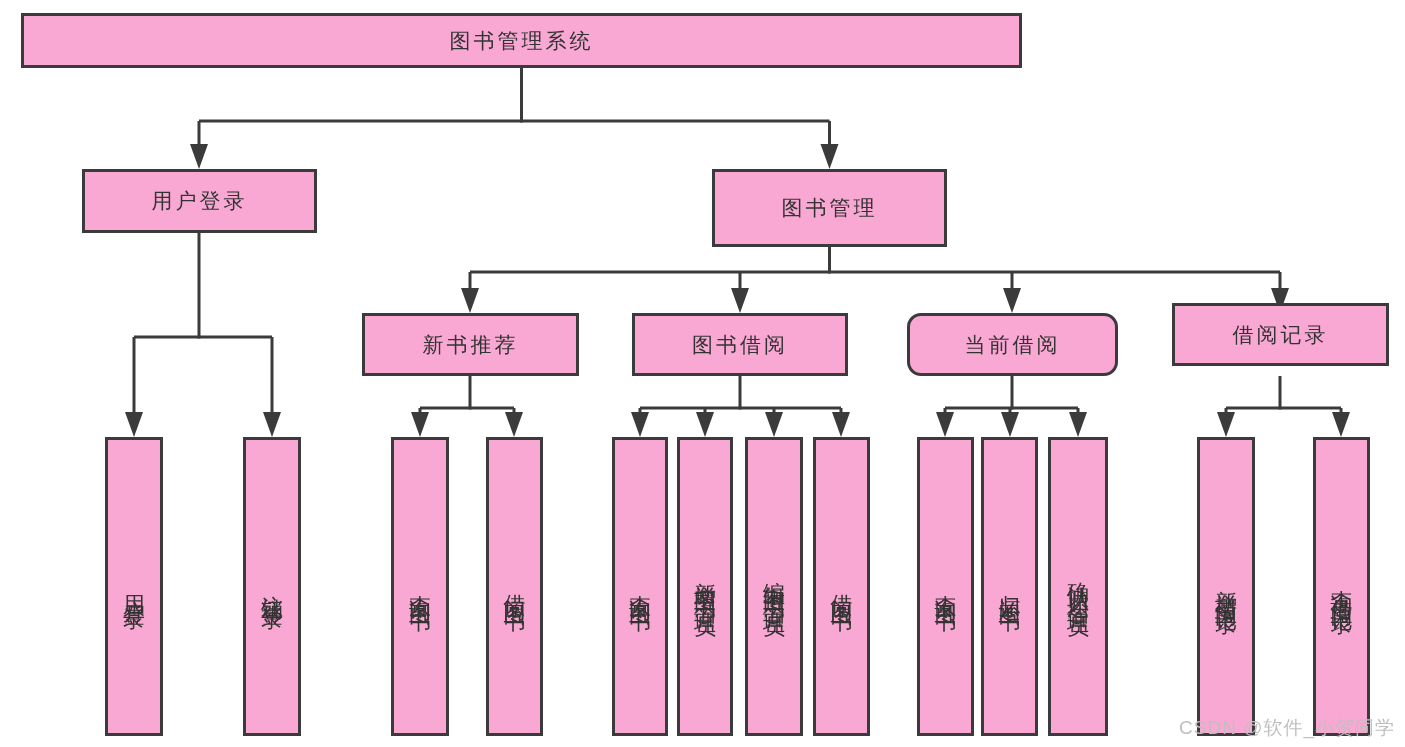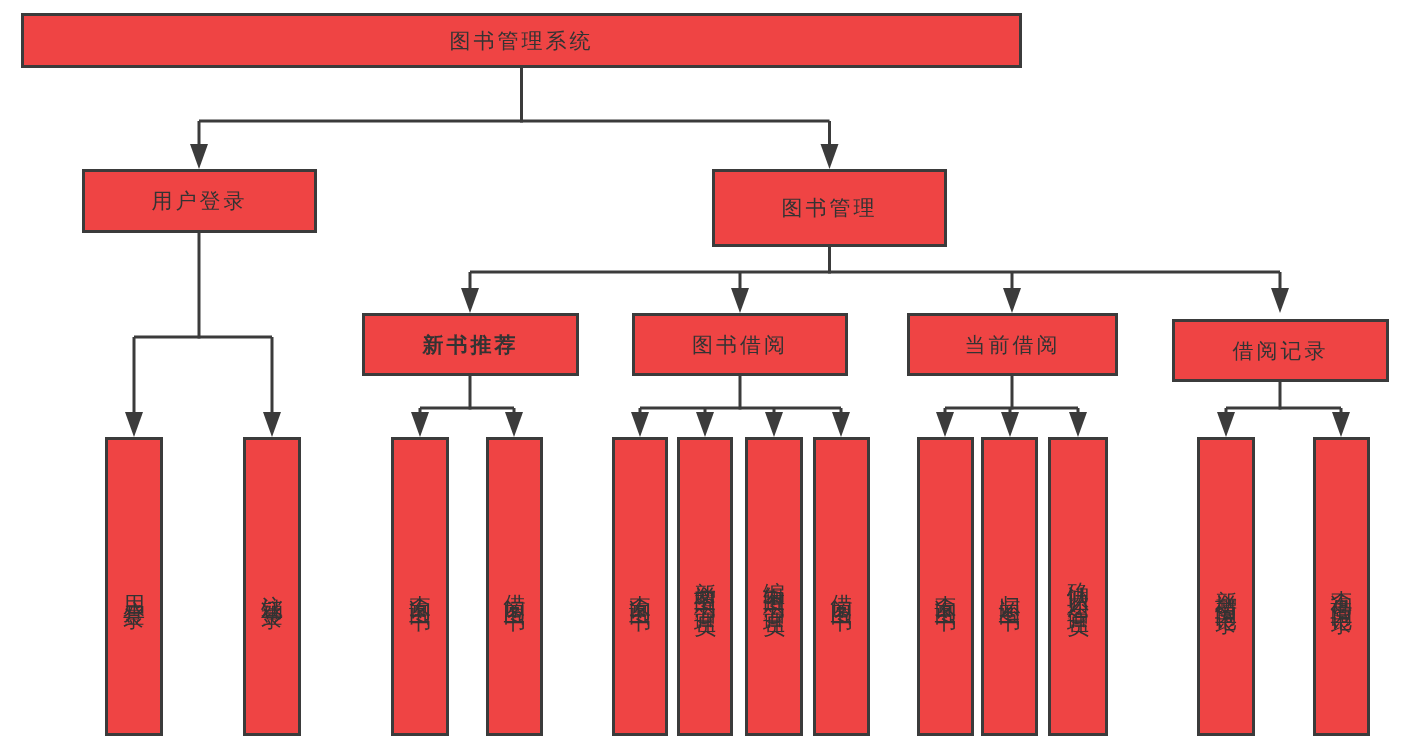--- a/index.html
+++ b/index.html
@@ -13,21 +13,21 @@
   }
   .wires {
     position: absolute;
     left: 0; top: 0;
     width: 1405px; height: 747px;
     pointer-events: none;
   }
   .node {
     position: absolute;
     box-sizing: border-box;
-    background: #ef4444;
+    background: #f9a8d4;
     border: 3px solid #3b3b3b;
     color: #333333;
     display: flex;
     align-items: center;
     justify-content: center;
     font-size: 21px;
     letter-spacing: 3px;
     white-space: nowrap;
   }
   .node.leaf {
@@ -113,37 +113,38 @@
     <line x1="1341" y1="408" x2="1341" y2="418" fill="none"></line>
     <path d="M1217 412 L1235 412 L1226 437 Z" stroke="none"></path>
     <path d="M1332 412 L1350 412 L1341 437 Z" stroke="none"></path>
   </svg>
 
   <div class="node" style="left:21px; top:13px; width:1001px; height:55px;">图书管理系统</div>
 
   <div class="node" style="left:82px; top:169px; width:235px; height:64px;">用户登录</div>
   <div class="node" style="left:712px; top:169px; width:235px; height:78px;">图书管理</div>
 
-  <div class="node" style="left:362px; top:313px; width:217px; height:63px;font-weight:bold;">新书推荐</div>
+  <div class="node" style="left:362px; top:313px; width:217px; height:63px;">新书推荐</div>
   <div class="node" style="left:632px; top:313px; width:216px; height:63px;text-align:right;">图书借阅</div>
-  <div class="node" style="left:907px; top:313px; width:211px; height:63px;">当前借阅</div>
-  <div class="node" style="left:1172px; top:319px; width:217px; height:63px;">借阅记录</div>
+  <div class="node" style="left:907px; top:313px; width:211px; height:63px;border-radius:14px;">当前借阅</div>
+  <div class="node" style="left:1172px; top:303px; width:217px; height:63px;">借阅记录</div>
 
   <div class="node leaf" style="left:105px; width:58px;">用户登录</div>
   <div class="node leaf" style="left:243px; width:58px;">注销登录</div>
 
   <div class="node leaf" style="left:391px; width:58px;">查询图书</div>
   <div class="node leaf" style="left:486px; width:57px;">借阅图书</div>
 
   <div class="node leaf" style="left:612px; width:56px;">查询图书</div>
   <div class="node leaf" style="left:677px; width:56px;">新增图书（管理员）</div>
   <div class="node leaf" style="left:745px; width:58px;">编辑图书（管理员）</div>
   <div class="node leaf" style="left:813px; width:57px;">借阅图书</div>
 
   <div class="node leaf" style="left:917px; width:57px;">查询图书</div>
   <div class="node leaf" style="left:981px; width:57px;">归还图书</div>
   <div class="node leaf" style="left:1048px; width:60px;">确认归还（管理员）</div>
 
   <div class="node leaf" style="left:1197px; width:58px;">新增借阅记录</div>
   <div class="node leaf" style="left:1313px; width:57px;">查询借阅记录</div>
 
+  <div class="watermark">CSDN @软件_小贺同学</div>
 
 </div>
 
 </body></html>

